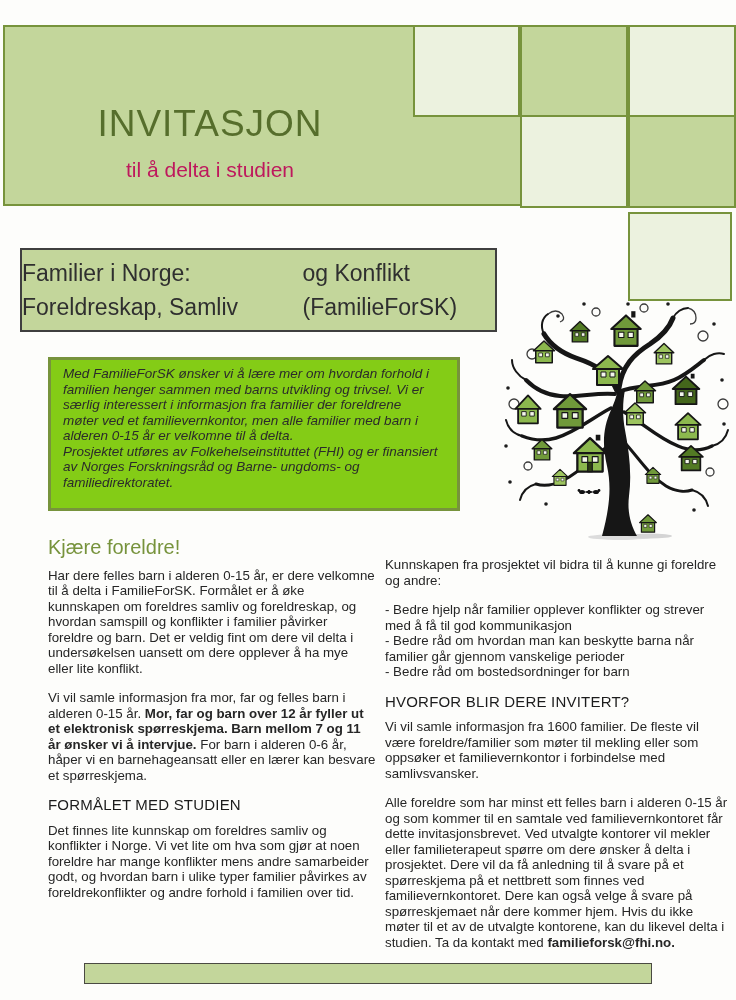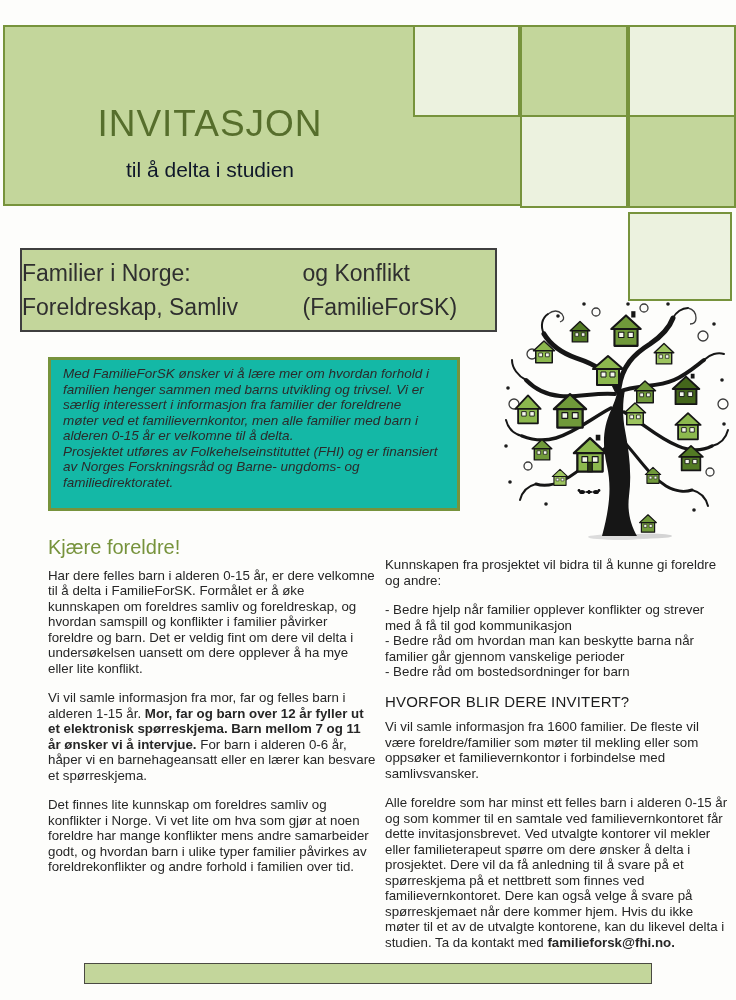--- a/index.html
+++ b/index.html
@@ -9,41 +9,41 @@
   }
   
   .header-box{
     position:absolute;left:3px;top:25px;width:729px;height:181px;
     background:#c3d69b;border:2px solid #77933c;box-sizing:border-box;
   }
   .header-titles{position:absolute;left:40px;top:78px;width:330px;text-align:center;}
   .page-title{
     font-size:37px;letter-spacing:1px;color:#566e2c;line-height:1.05;font-weight:400;
   }
-  .page-subtitle{font-size:21px;color:#0f172a;margin-top:14px;font-weight:400;}
+  .page-subtitle{font-size:21px;color:#be185d;margin-top:14px;font-weight:400;}
   .sq{position:absolute;border:2px solid #77933c;box-sizing:border-box;}
   .sq.light{background:#ecf2df;}
   .sq.green{background:#c3d69b;}
   .sq-a{left:413px;top:25px;width:107px;height:92px;}
   .sq-b{left:520px;top:25px;width:108px;height:92px;}
   .sq-c{left:628px;top:25px;width:108px;height:92px;}
   .sq-d{left:520px;top:115px;width:108px;height:93px;}
   .sq-e{left:628px;top:115px;width:108px;height:93px;}
   .sq-f{left:628px;top:212px;width:104px;height:89px;}
   
   .banner{
     position:absolute;left:20px;top:248px;width:477px;height:84px;
     background:#c3d69b;border:2px solid #3f3f3f;box-sizing:border-box;
     display:flex;flex-direction:row;justify-content:center;align-items:center;
     font-size:23px;color:#2f2f2f;line-height:1.5;
   }
   
   .intro-box{
     position:absolute;left:48px;top:357px;width:412px;min-height:154px;
-    border:3px solid #77933c;box-sizing:border-box;background:#14b8a6;
+    border:3px solid #77933c;box-sizing:border-box;background:#84cc16;
     padding:6px 18px 6px 12px;font-style:italic;font-size:13.5px;line-height:15.5px;color:#2b2b2b;
   }
   
   .tree-wrap{position:absolute;left:498px;top:296px;width:238px;height:245px;}
   .tree-wrap svg{display:block;width:100%;height:100%;}
   
   .col{position:absolute;font-size:13.3px;line-height:15.5px;color:#262626;}
   .col-left{left:48px;top:540px;width:328px;}
   .col-right{left:385px;top:557px;width:346px;}
   .greeting{font-size:20px;color:#77933c;margin:0 0 12px 0;font-weight:400;}
@@ -263,21 +263,22 @@
             <polygon points="2,0 8,-2 8,2"></polygon>
             <circle cx="-3" cy="-1.5" r="1.4"></circle>
           </g>
       </g>
     </svg>
   </div>
 
   <div class="col col-left">
     <div class="greeting">Kjære foreldre!</div>
     <p class="para">Har dere felles barn i alderen 0-15 år, er dere velkomne til å delta i FamilieForSK. Formålet er å øke kunnskapen om foreldres samliv og foreldreskap, og hvordan samspill og konflikter i familier påvirker foreldre og barn. Det er veldig fint om dere vil delta i undersøkelsen uansett om dere opplever å ha mye eller lite konflikt.</p>
-    <p class="para"><span>Vi vil samle informasjon fra mor, far og felles barn i alderen 1-15 år. </span><span class="bold">Mor, far og barn over 12 år fyller ut et elektronisk spørreskjema. Barn mellom 7 og 11 år ønsker vi å intervjue.</span><span> For barn i alderen 0-6 år, håper vi en barnehageansatt eller en lærer kan besvare et spørreskjema.</span></p>
+    <p class="para"><span>Vi vil samle informasjon fra mor, far og felles barn i alderen 0-15 år. </span><span class="bold">Mor, far og barn over 12 år fyller ut et elektronisk spørreskjema. Barn mellom 7 og 11 år ønsker vi å intervjue.</span><span> For barn i alderen 0-6 år, håper vi en barnehageansatt eller en lærer kan besvare et spørreskjema.</span></p>
+    <div class="section-heading">FORMÅLET MED STUDIEN</div>
     <p class="para">Det finnes lite kunnskap om foreldres samliv og konflikter i Norge. Vi vet lite om hva som gjør at noen foreldre har mange konflikter mens andre samarbeider godt, og hvordan barn i ulike typer familier påvirkes av foreldrekonflikter og andre forhold i familien over tid.</p>
   </div>
 
   <div class="col col-right">
     <p class="para">Kunnskapen fra prosjektet vil bidra til å kunne gi foreldre og andre:</p>
     <div class="bullets">
       <div>- Bedre hjelp når familier opplever konflikter og strever med å få til god kommunikasjon</div>
       <div>- Bedre råd om hvordan man kan beskytte barna når familier går gjennom vanskelige perioder</div>
       <div>- Bedre råd om bostedsordninger for barn</div>
     </div>

